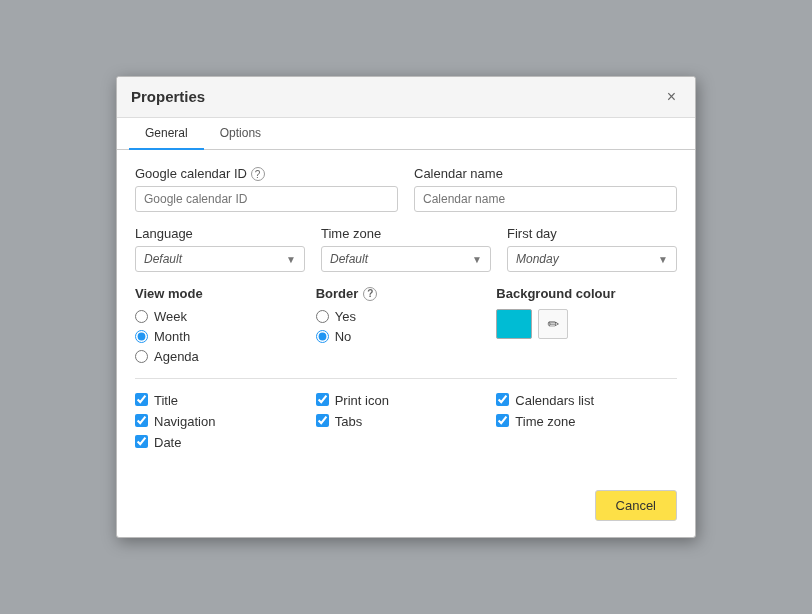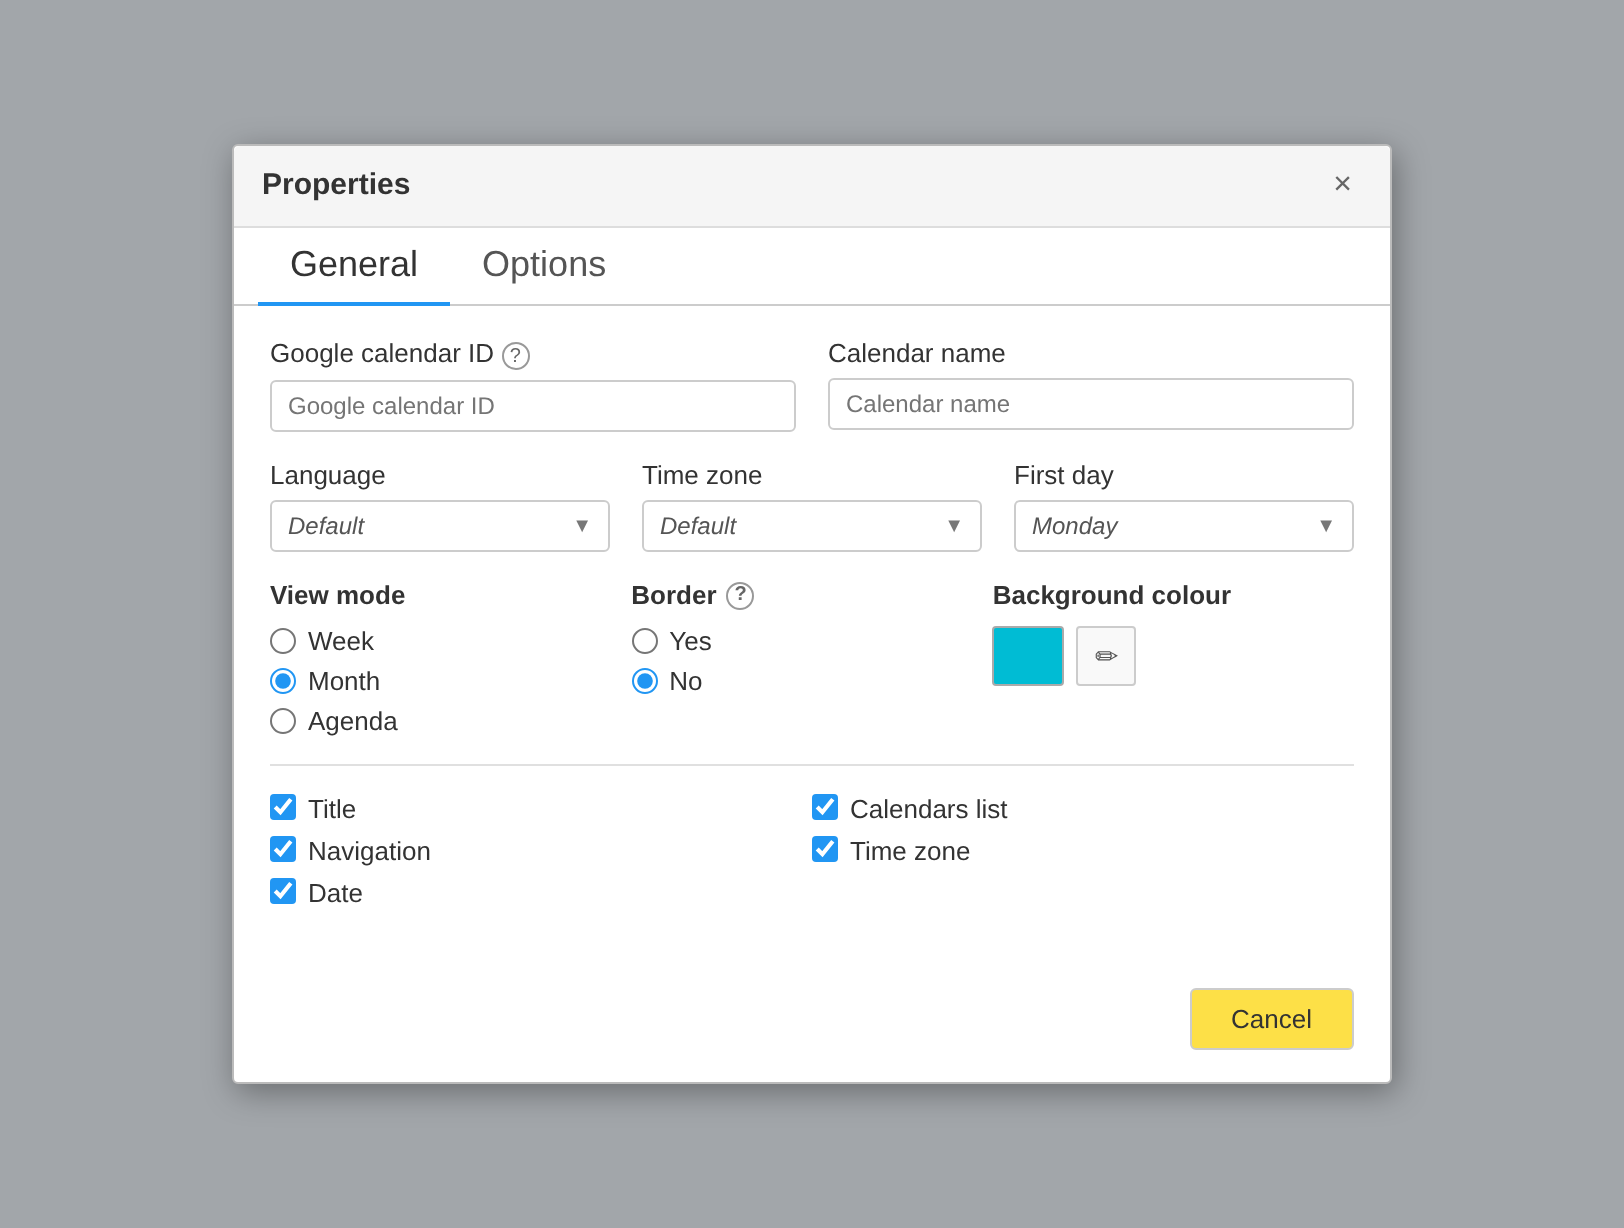--- a/index.html
+++ b/index.html
@@ -70,21 +70,21 @@
     .tab-bar {
       display: flex;
       border-bottom: 1px solid #ccc;
       background: #fff;
       padding: 0 12px;
     }
 
     .tab {
       padding: 8px 16px;
       cursor: pointer;
-      font-size: 18px;
+      font-size: 12px;
       color: #555;
       border-bottom: 2px solid transparent;
       margin-bottom: -1px;
     }
 
     .tab.active {
       color: #333;
       border-bottom: 2px solid #2196f3;
       font-weight: 500;
     }
@@ -425,20 +425,30 @@
           <label class="checkbox-item">
             <input type="checkbox" checked="" style="">
             <span>Navigation</span>
           </label>
           <label class="checkbox-item">
             <input type="checkbox" checked="" style="">
             <span>Date</span>
           </label>
         </div>
 
+        <div class="checkbox-group">
+          <label class="checkbox-item">
+            <input type="checkbox" checked="" style="">
+            <span>Print icon</span>
+          </label>
+          <label class="checkbox-item">
+            <input type="checkbox" checked="" style="">
+            <span>Tabs</span>
+          </label>
+        </div>
 
         <div class="checkbox-group">
           <label class="checkbox-item">
             <input type="checkbox" checked="" style="">
             <span>Calendars list</span>
           </label>
           <label class="checkbox-item">
             <input type="checkbox" checked="" style="">
             <span>Time zone</span>
           </label>

